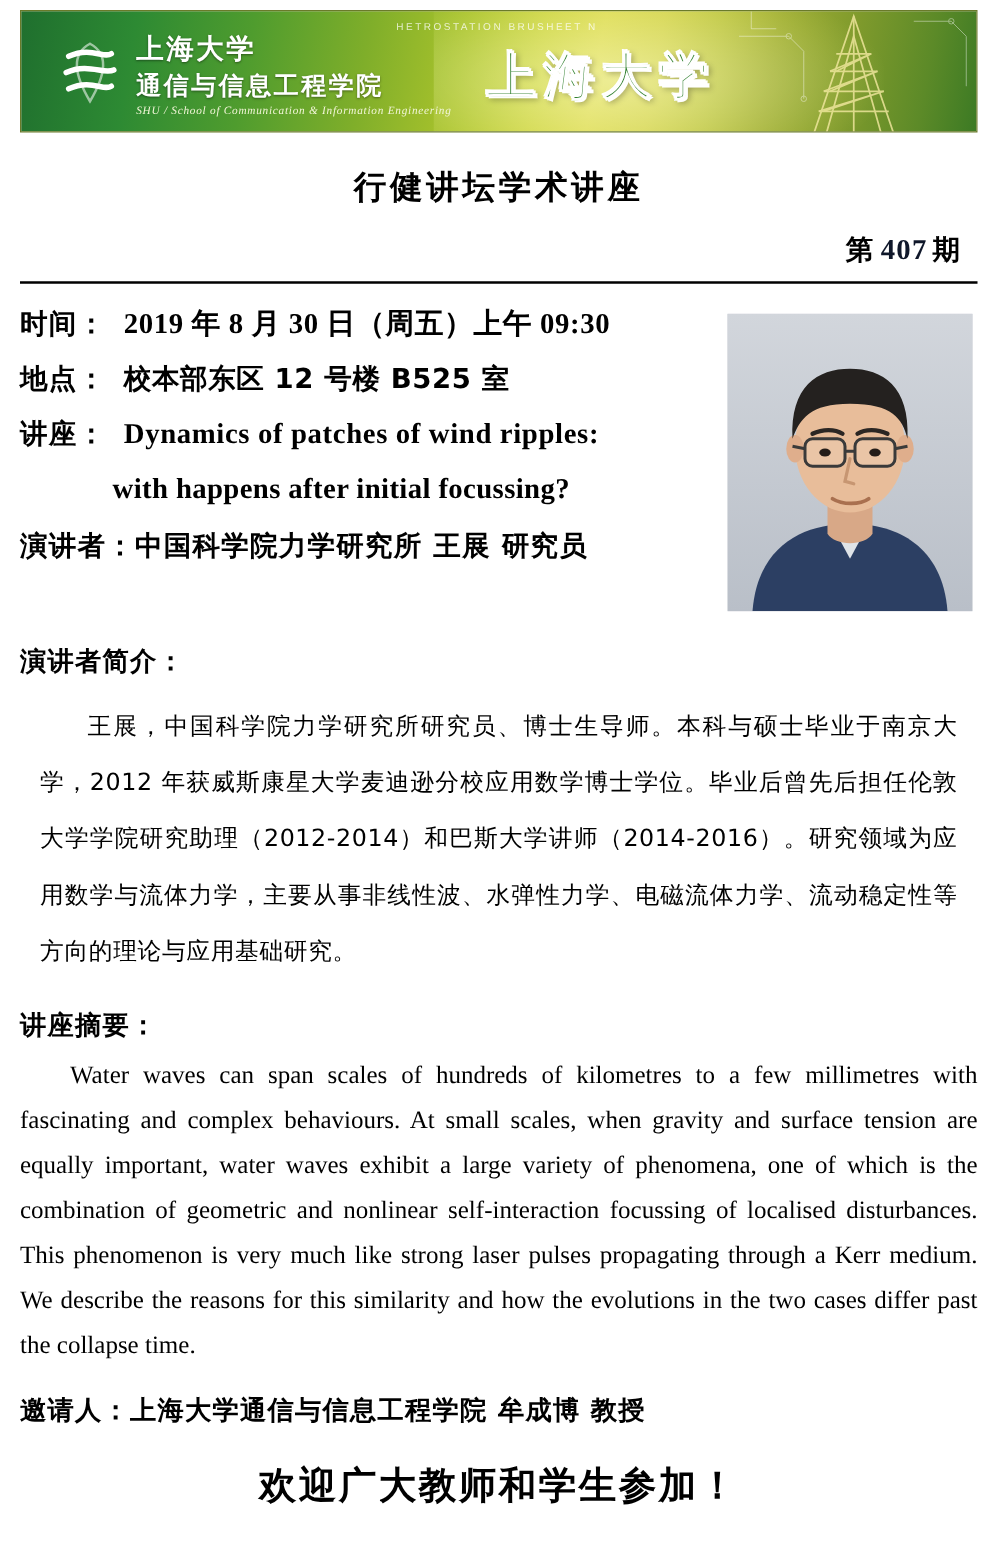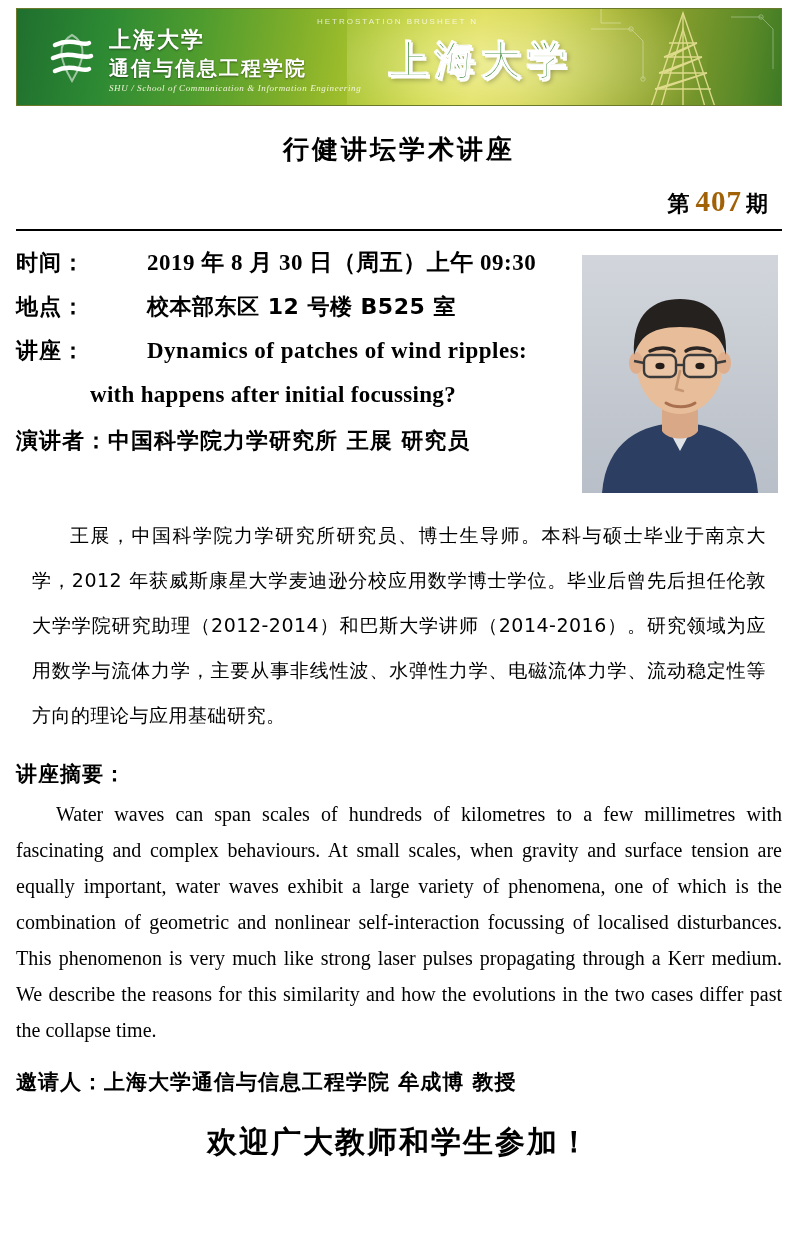--- a/index.html
+++ b/index.html
@@ -119,24 +119,24 @@
   .issue-line {
     margin-top: 18px;
     text-align: right;
     padding-right: 12px;
     font-family: "DejaVu Sans", sans-serif;
     font-weight: bold;
     font-size: 22px;
     letter-spacing: 2px;
   }
   .issue-num {
-    color: #a16207;
-    font-family: "Liberation Serif", serif;
-    font-weight: bold;
-    font-size: 29px;
+    color: #0f172a;
+    font-family: "Liberation Serif", serif;
+    font-weight: bold;
+    font-size: 23px;
     letter-spacing: 1px;
     padding: 0 4px;
   }
   .rule {
     border: none;
     border-top: 2px solid #000;
     margin: 10px 0 0 0;
   }
 
   
@@ -158,21 +158,20 @@
 
   .info-rows {
     width: 560px;
   }
   .info-row {
     display: flex;
     align-items: baseline;
     margin-bottom: 14px;
     font-size: 23px;
     font-weight: bold;
-    gap: 48px;
   }
   .info-label {
     font-family: "DejaVu Sans", sans-serif;
     font-weight: bold;
     font-size: 22px;
     white-space: nowrap;
     letter-spacing: 1px;
   }
   .info-value {
     font-family: "Liberation Serif", serif;
@@ -351,20 +350,21 @@
         <span class="info-value">Dynamics of patches of wind ripples:</span>
       </div>
       <div class="talk-title-2">with happens after initial focussing?</div>
       <div class="speaker-row">
         <span class="info-label">演讲者：</span>
         <span class="info-label">中国科学院力学研究所  王展  研究员</span>
       </div>
     </div>
   </div>
 
+  <div class="section-head">演讲者简介：</div>
   <p class="cn-para">王展，中国科学院力学研究所研究员、博士生导师。本科与硕士毕业于南京大学，2012 年获威斯康星大学麦迪逊分校应用数学博士学位。毕业后曾先后担任伦敦大学学院研究助理（2012-2014）和巴斯大学讲师（2014-2016）。研究领域为应用数学与流体力学，主要从事非线性波、水弹性力学、电磁流体力学、流动稳定性等方向的理论与应用基础研究。</p>
 
   <div class="section-head">讲座摘要：</div>
   <p class="en-para">Water waves can span scales of hundreds of kilometres to a few millimetres with fascinating and complex behaviours. At small scales, when gravity and surface tension are equally important, water waves exhibit a large variety of phenomena, one of which is the combination of geometric and nonlinear self-interaction focussing of localised disturbances. This phenomenon is very much like strong laser pulses propagating through a Kerr medium. We describe the reasons for this similarity and how the evolutions in the two cases differ past the collapse time.</p>
 
   <div class="inviter">
     <span>邀请人：</span><span>上海大学通信与信息工程学院  牟成博  教授</span>
   </div>
 
   <div class="welcome">欢迎广大教师和学生参加！</div>

